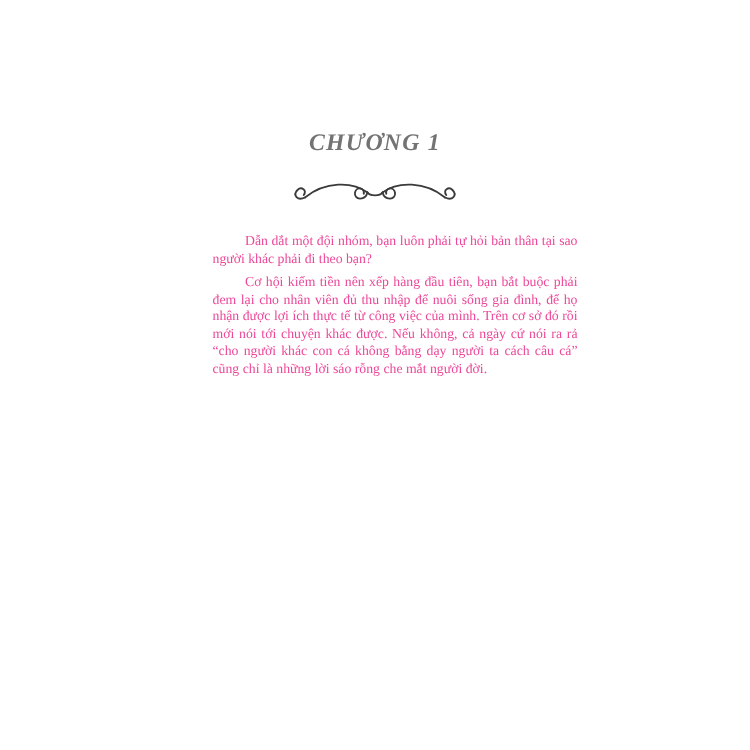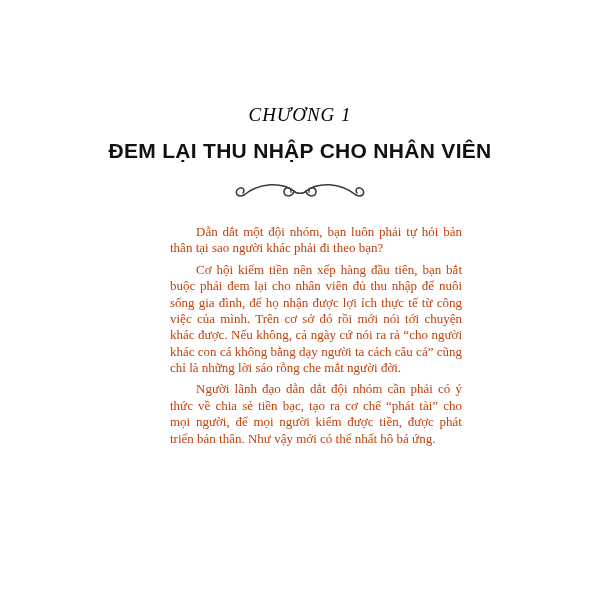--- a/index.html
+++ b/index.html
@@ -15,61 +15,60 @@
     background: #ffffff;
     padding-top: 104px;
     font-family: "Liberation Serif", serif;
     color: #2b2b2b;
     overflow: hidden;
   }
   .chapter-label {
     text-align: center;
     font-family: "Liberation Serif", serif;
     font-style: italic;
-    font-weight: normal;
+    font-weight: bold;
     font-size: 19px;
-    color: #000000;
+    color: #737373;
     letter-spacing: 1px;
   }
   .chapter-title {
     margin: 13px 0 0 0;
     text-align: center;
     font-family: "Liberation Sans", sans-serif;
     font-weight: 700;
     font-size: 21px;
     color: #111111;
     letter-spacing: 0.3px;
   }
   .ornament-wrap {
     margin-top: 15px;
     text-align: center;
     height: 30px;
   }
   .body-text {
     margin-top: 16px;
     margin-left: 170px;
     width: 292px;
-    font-size: 13px;
+    font-size: 11px;
     line-height: 1.26;
     text-align: justify;
-    color: #c2410c;
+    color: #ec4899;
   }
   .body-text p {
     margin: 0 0 5px 0;
     text-indent: 26px;
   }
 </style>
 </head>
 <body>
 
 <div class="page">
 
   <div class="chapter-label">CHƯƠNG 1</div>
 
-  <h1 class="chapter-title">ĐEM LẠI THU NHẬP CHO NHÂN VIÊN</h1>
 
   <div class="ornament-wrap">
     <svg width="140" height="28" viewBox="0 0 140 28" aria-hidden="true">
       <g stroke="#3a3a3a" fill="none" stroke-width="1.5" stroke-linecap="round">
 
         <path d="M14 17 C 30 4, 52 4, 64 13"></path>
 
         <path d="M126 17 C 110 4, 88 4, 76 13"></path>
 
         <path d="M64 13 c 2 3, 10 3, 12 0"></path>
@@ -81,16 +80,15 @@
         <path d="M64 13 c -2 7, -11 6, -10 0 c 1 -5, 8 -4, 7 1"></path>
 
         <path d="M76 13 c 2 7, 11 6, 10 0 c -1 -5, -8 -4, -7 1"></path>
       </g>
     </svg>
   </div>
 
   <div class="body-text">
     <p>Dẫn dắt một đội nhóm, bạn luôn phải tự hỏi bản thân tại sao người khác phải đi theo bạn?</p>
     <p>Cơ hội kiếm tiền nên xếp hàng đầu tiên, bạn bắt buộc phải đem lại cho nhân viên đủ thu nhập để nuôi sống gia đình, để họ nhận được lợi ích thực tế từ công việc của mình. Trên cơ sở đó rồi mới nói tới chuyện khác được. Nếu không, cả ngày cứ nói ra rả “cho người khác con cá không bằng dạy người ta cách câu cá” cũng chỉ là những lời sáo rỗng che mắt người đời.</p>
-    <p>Người lãnh đạo dẫn dắt đội nhóm cần phải có ý thức về chia sẻ tiền bạc, tạo ra cơ chế “phát tài” cho mọi người, để mọi người kiếm được tiền, được phát triển bản thân. Như vậy mới có thể nhất hô bá ứng.</p>
   </div>
 
 </div>
 
 </body></html>

